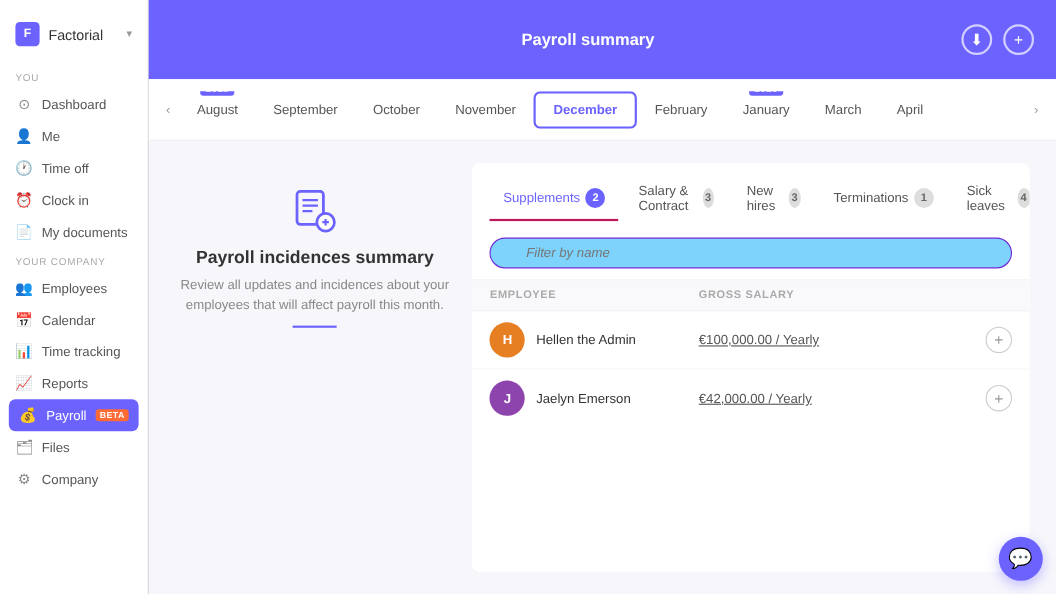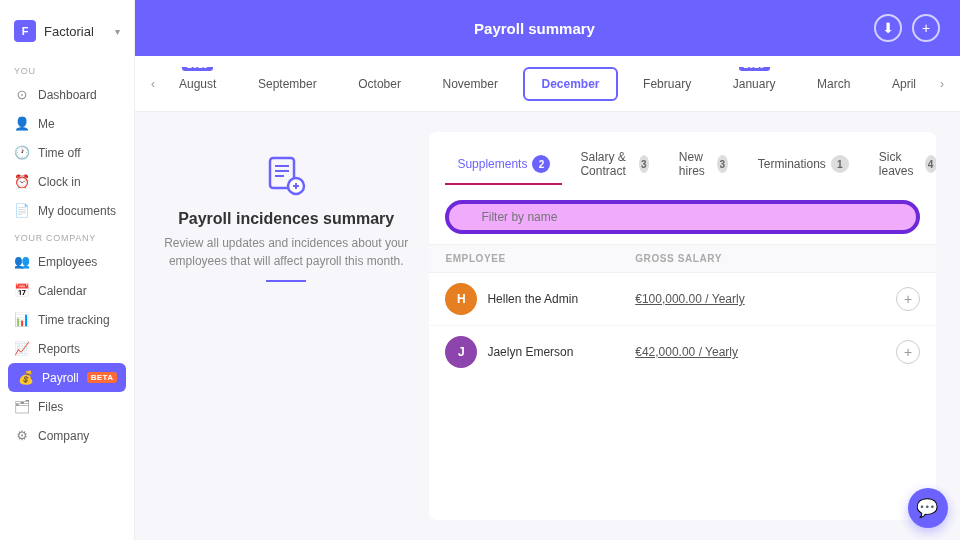--- a/index.html
+++ b/index.html
@@ -69,21 +69,21 @@
       background: #f7f7fb;
       overflow: hidden;
     }
 
     
     .header-bar {
       background: #6c63ff;
       color: white;
       display: flex; align-items: center; justify-content: space-between;
       padding: 0 20px;
-      height: 56px;
+      height: 72px;
       flex-shrink: 0;
     }
     .header-title { font-size: 15px; font-weight: 600; }
     .header-actions { display: flex; gap: 10px; }
     .header-icon-btn {
       width: 28px; height: 28px;
       border: 2px solid rgba(255,255,255,0.7);
       border-radius: 50%;
       display: flex; align-items: center; justify-content: center;
       cursor: pointer; color: white; font-size: 14px;
@@ -98,21 +98,21 @@
       flex-shrink: 0;
       height: 56px;
       overflow: hidden;
     }
     .nav-arrow {
       width: 20px; height: 20px;
       display: flex; align-items: center; justify-content: center;
       cursor: pointer; color: #999; font-size: 12px; flex-shrink: 0;
     }
     .month-tabs {
-      display: flex; align-items: center; flex: 1; overflow: hidden; justify-content: space-between;
+      display: flex; align-items: center; flex: 1; overflow: hidden;
     }
     .month-tab {
       display: flex; flex-direction: column; align-items: center;
       padding: 8px 16px; cursor: pointer; position: relative;
       flex-shrink: 0;
     }
     .month-tab-label { font-size: 12px; color: #555; }
     .month-tab.active {
       border: 2px solid #6c63ff; border-radius: 6px;
       background: white;
@@ -171,25 +171,26 @@
 
     
     .table-container {
       background: white; border-radius: 8px; overflow: hidden;
     }
     .filter-bar {
       padding: 10px 16px;
       border-bottom: 1px solid #f0f0f0;
     }
     .filter-input {
-      width: 100%; border: 4px solid #6d28d9; border-radius: 20px;
+      width: 100%; border: 1px solid #6d28d9; border-radius: 20px;
       padding: 6px 14px 6px 32px;
       font-size: 12px; color: #555; outline: none;
-      background: #f0abfc;
+      background: #7dd3fc;
       position: relative;
+      font-style: italic;
     }
     .filter-input-wrap {
       position: relative;
     }
     .filter-search-icon {
       position: absolute; left: 10px; top: 50%; transform: translateY(-50%);
       color: #aaa; font-size: 12px;
     }
     .table-header {
       display: grid; grid-template-columns: 2fr 2fr 1fr;

